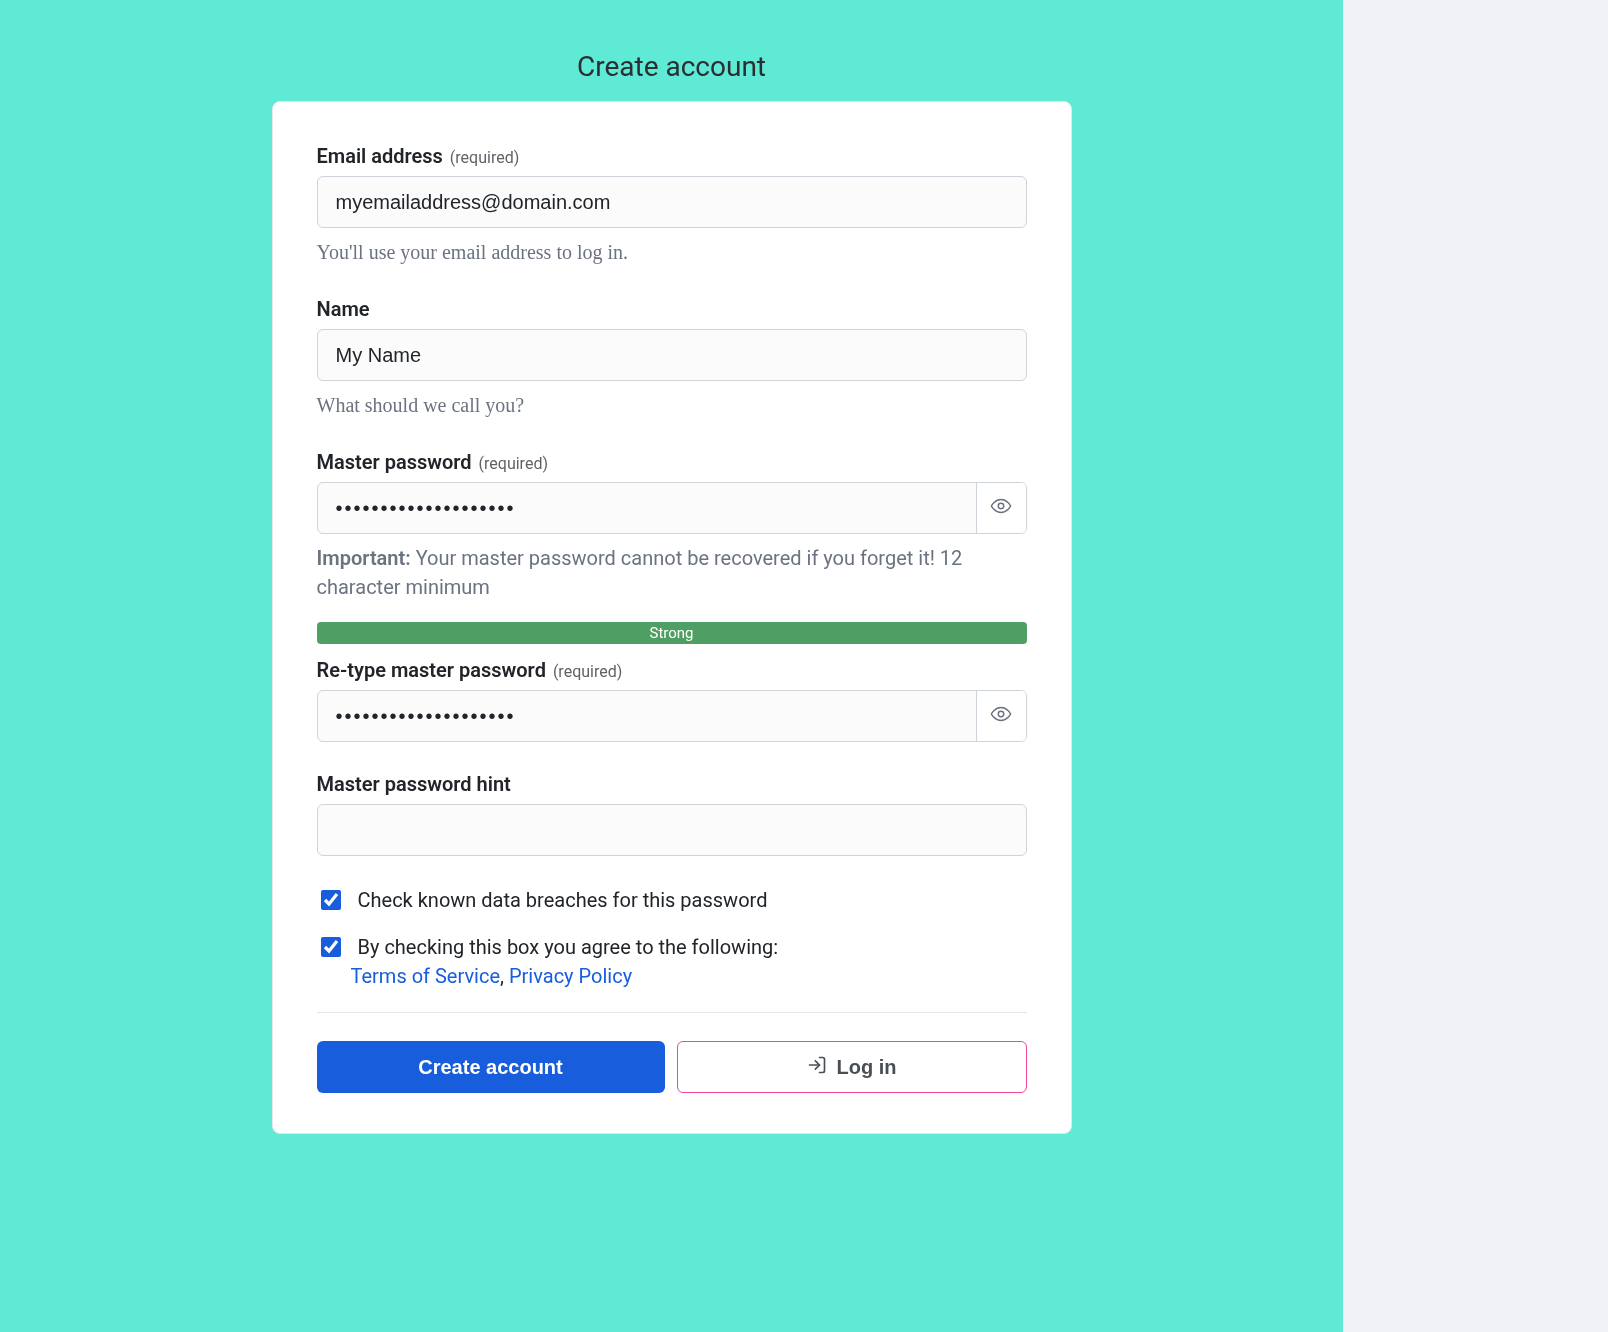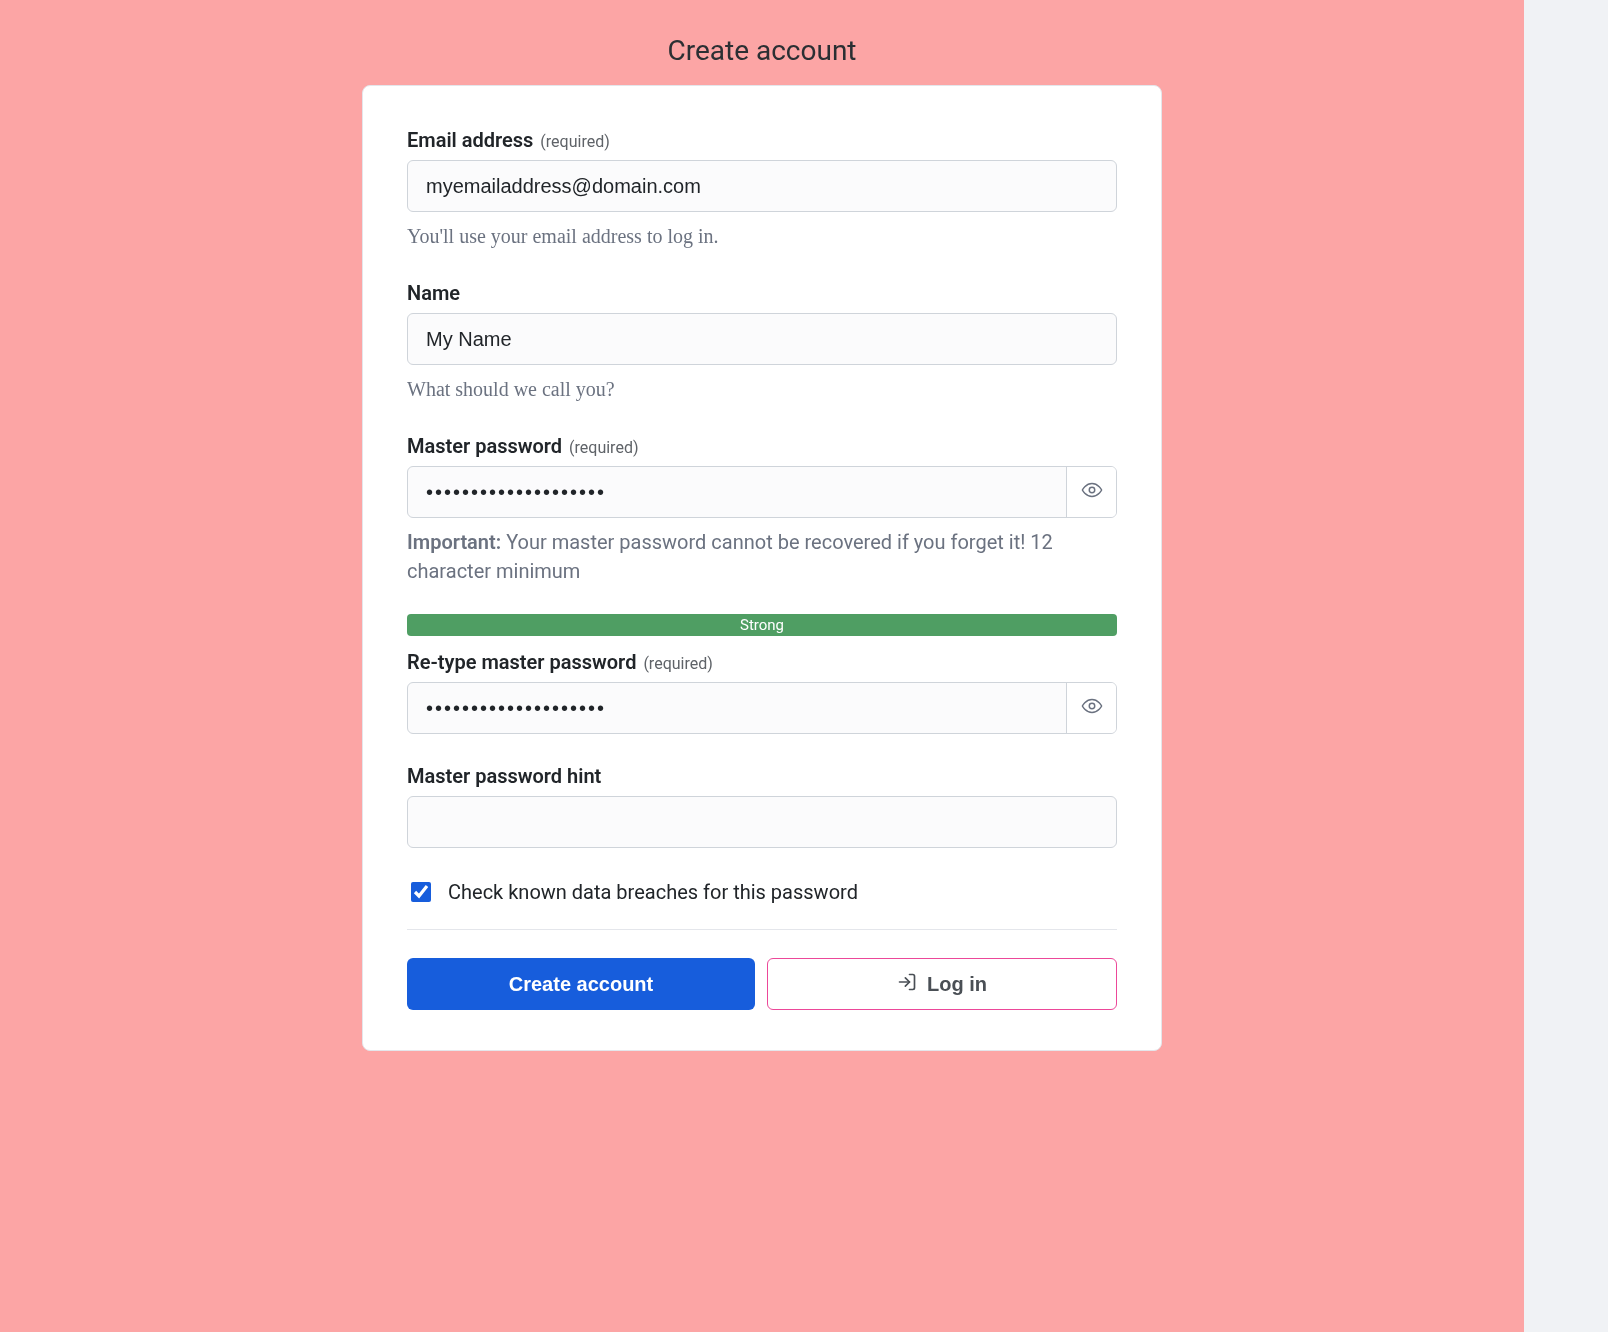--- a/index.html
+++ b/index.html
@@ -5,24 +5,24 @@
   * { box-sizing: border-box; }
   html, body {
     margin: 0;
     padding: 0;
     background: #f0f2f5;
     font-family: -apple-system, BlinkMacSystemFont, "Segoe UI", Roboto, "Helvetica Neue", Arial, sans-serif;
     color: #212529;
     height: 100%;
   }
   .page {
-    width: 1524px;
+    width: 1343px;
     min-height: 1332px;
-    background: #fca5a5;
-    padding-top: 16px;
+    background: #5eead4;
+    padding-top: 32px;
   }
   .page-title {
     text-align: center;
     font-size: 28px;
     font-weight: 400;
     color: #2b2f33;
     margin: 18px 0 18px 0;
   }
   .card {
     width: 800px;
@@ -167,21 +167,21 @@
     border: none;
   }
   .btn-secondary {
     background: #fff;
     color: #4a4f55;
     border: 1px solid #ec4899;
   }
   .btn-secondary svg {
     width: 20px; height: 20px; stroke: #4a4f55;
   }
-  .field-tight { margin-bottom: 28px; }
+  .field-tight { margin-bottom: 20px; }
   .field-hint { margin-bottom: 30px; }
 </style>
 </head>
 <body>
 
 <div class="page">
 
   <div class="page-title">Create account</div>
 
   <div class="card">
@@ -245,20 +245,29 @@
     <div class="field field-hint">
       <div class="label">Master password hint</div>
       <input class="input" type="text" value="" style="">
     </div>
 
     <div class="check-row">
       <input type="checkbox" checked="" style="">
       <span>Check known data breaches for this password</span>
     </div>
 
+    <div style="margin-bottom: 6px;">
+      <div class="check-row" style="margin-bottom:4px;">
+        <input type="checkbox" checked="" style="">
+        <span>By checking this box you agree to the following:</span>
+      </div>
+      <div class="tos-links">
+        <a>Terms of Service</a><span class="sep">, </span><a>Privacy Policy</a>
+      </div>
+    </div>
 
     <hr class="divider">
 
     <div class="btn-row">
       <button class="btn btn-primary">
         <span>Create account</span>
       </button>
       <button class="btn btn-secondary">
         <span>
           <svg viewBox="0 0 24 24" fill="none" stroke-width="2" stroke-linecap="round" stroke-linejoin="round">

